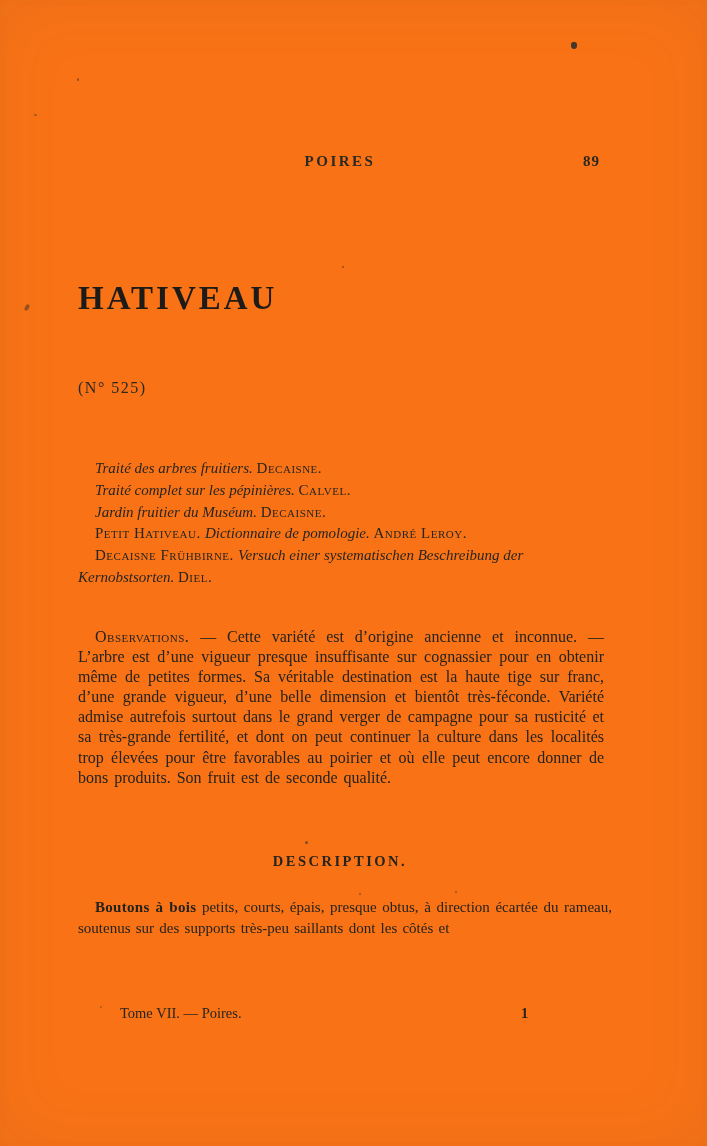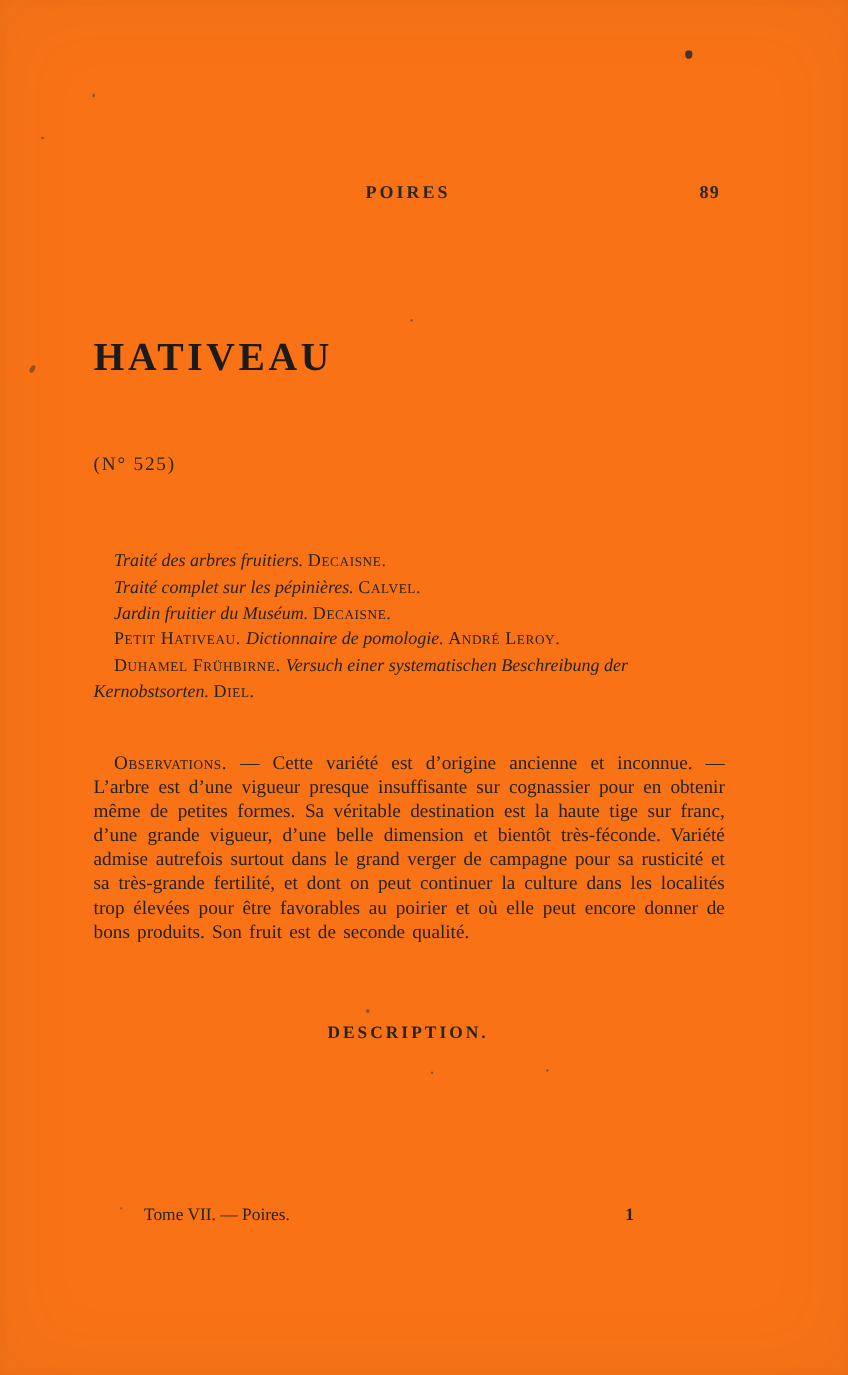--- a/index.html
+++ b/index.html
@@ -64,30 +64,31 @@
 
   <div class="col variety-title">HATIVEAU</div>
 
   <div class="col variety-number">(N° 525)</div>
 
   <div class="col synonymy">
     <p><span class="seg-italic">Traité des arbres fruitiers. </span><span class="seg-smallcaps">Decaisne.</span></p>
     <p><span class="seg-italic">Traité complet sur les pépinières. </span><span class="seg-smallcaps">Calvel.</span></p>
     <p><span class="seg-italic">Jardin fruitier du Muséum. </span><span class="seg-smallcaps">Decaisne.</span></p>
     <p><span class="seg-smallcaps">Petit Hativeau. </span><span class="seg-italic">Dictionnaire de pomologie. </span><span class="seg-smallcaps">André Leroy.</span></p>
-    <p><span class="seg-smallcaps">Duhamel Frühbirne. </span><span class="seg-italic">Versuch einer systematischen Beschreibung der Kernobstsorten. </span><span class="seg-smallcaps">Diel.</span></p>
+    <p><span class="seg-smallcaps">Decaisne Frühbirne. </span><span class="seg-italic">Versuch einer systematischen Beschreibung der Kernobstsorten. </span><span class="seg-smallcaps">Diel.</span></p>
   </div>
 
   <div class="col observations">
     <p><span class="seg-smallcaps">Observations.</span><span class="seg-normal"> — Cette variété est d’origine ancienne et inconnue. — L’arbre est d’une vigueur presque insuffisante sur cognassier pour en obtenir même de petites formes. Sa véritable destination est la haute tige sur franc, d’une grande vigueur, d’une belle dimension et bientôt très-féconde. Variété admise autrefois surtout dans le grand verger de campagne pour sa rusticité et sa très-grande fertilité, et dont on peut continuer la culture dans les localités trop élevées pour être favorables au poirier et où elle peut encore donner de bons produits. Son fruit est de seconde qualité.</span></p>
   </div>
 
   <div class="col description-heading">DESCRIPTION.</div>
 
   <div class="col description">
+    <p><span class="seg-bold">Boutons à bois</span><span class="seg-normal"> petits, courts, épais, presque obtus, à direction écartée du rameau, soutenus sur des supports très-peu saillants dont les côtés et</span></p>
   </div>
 
   <div class="col page-footer">
     <span class="volume-label">Tome VII. — Poires.</span>
     <span class="signature-number">1</span>
   </div>
 
   <div class="speck s1"></div>
   <div class="speck s2"></div>
   <div class="speck s3"></div>

